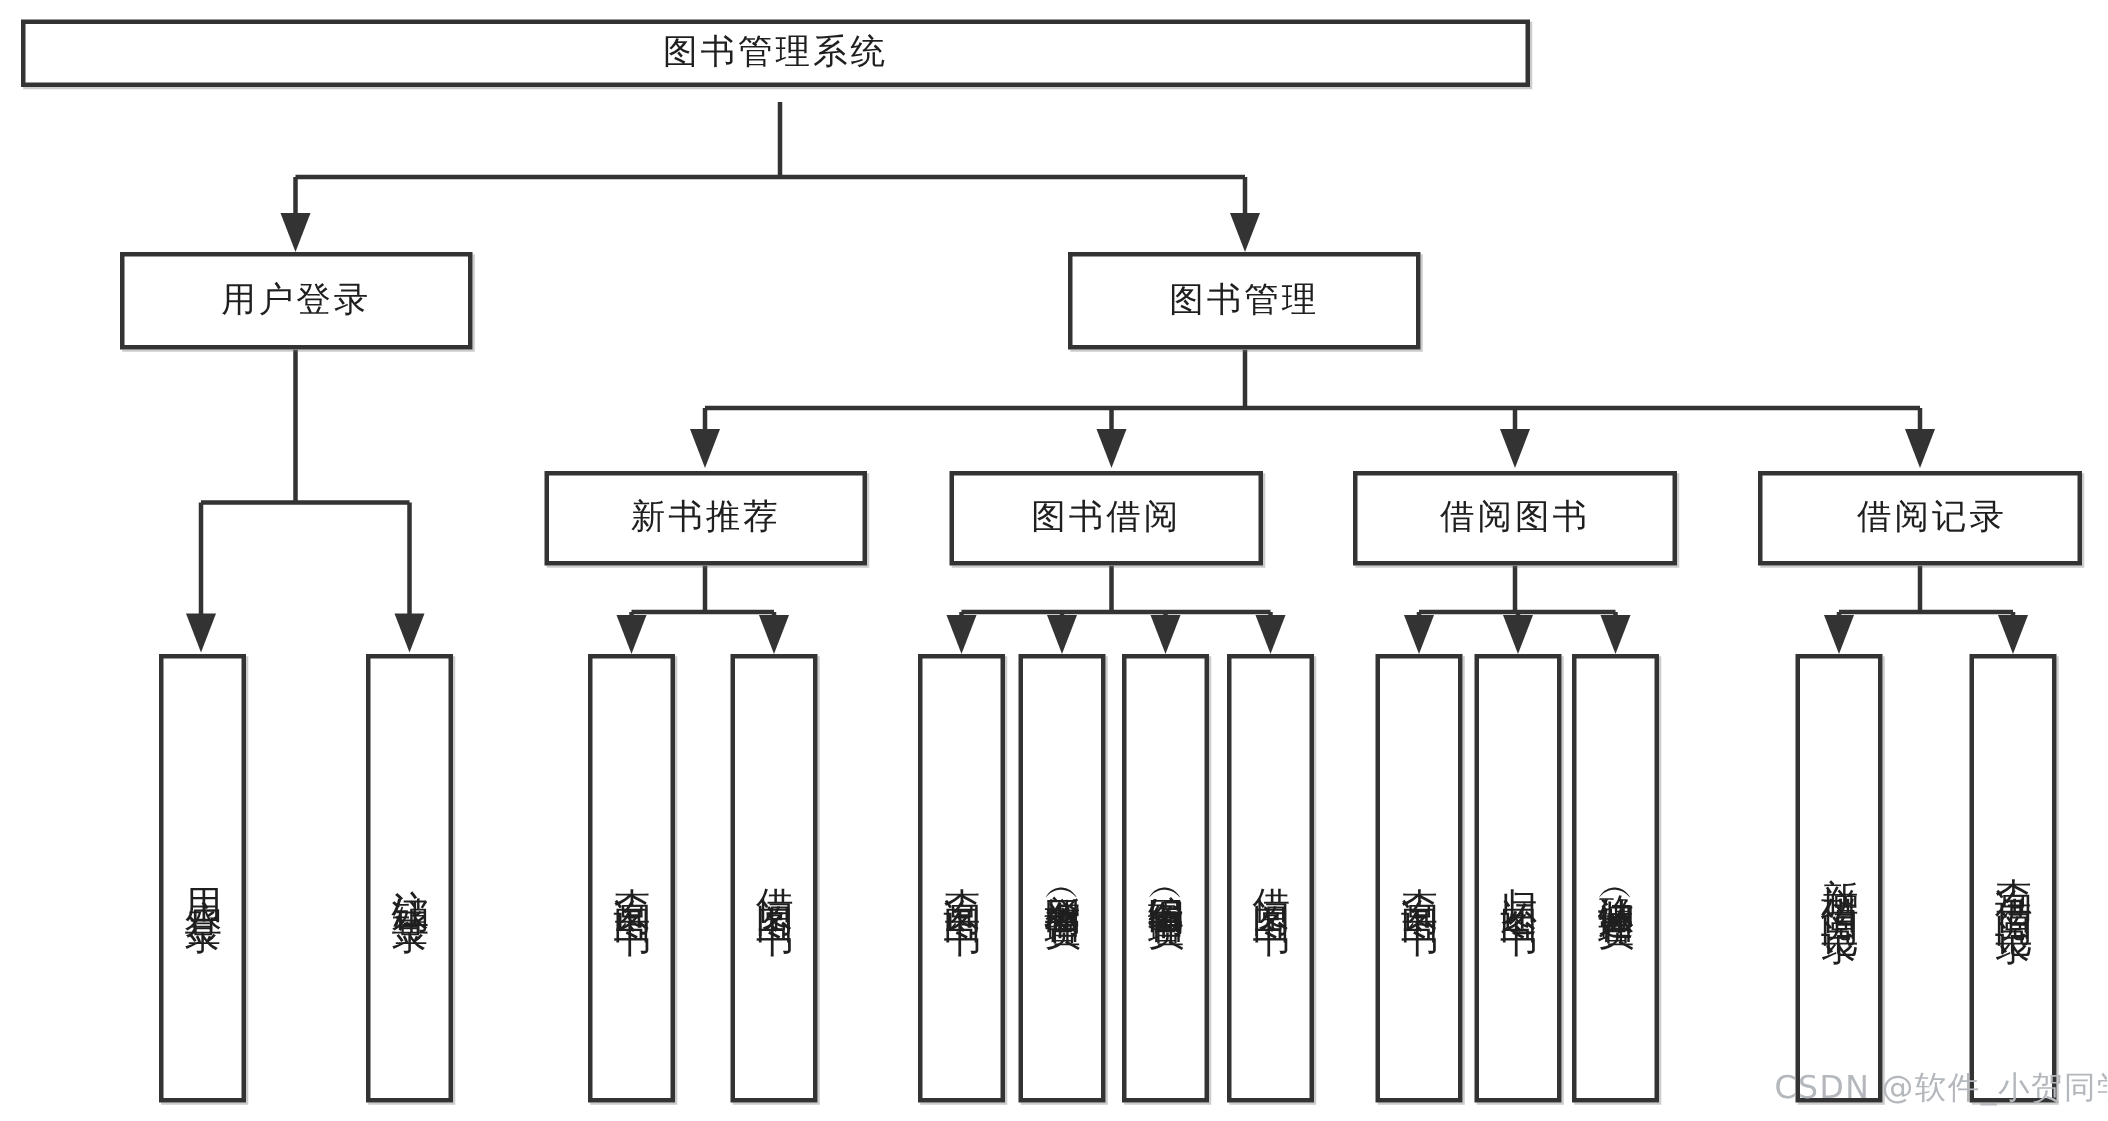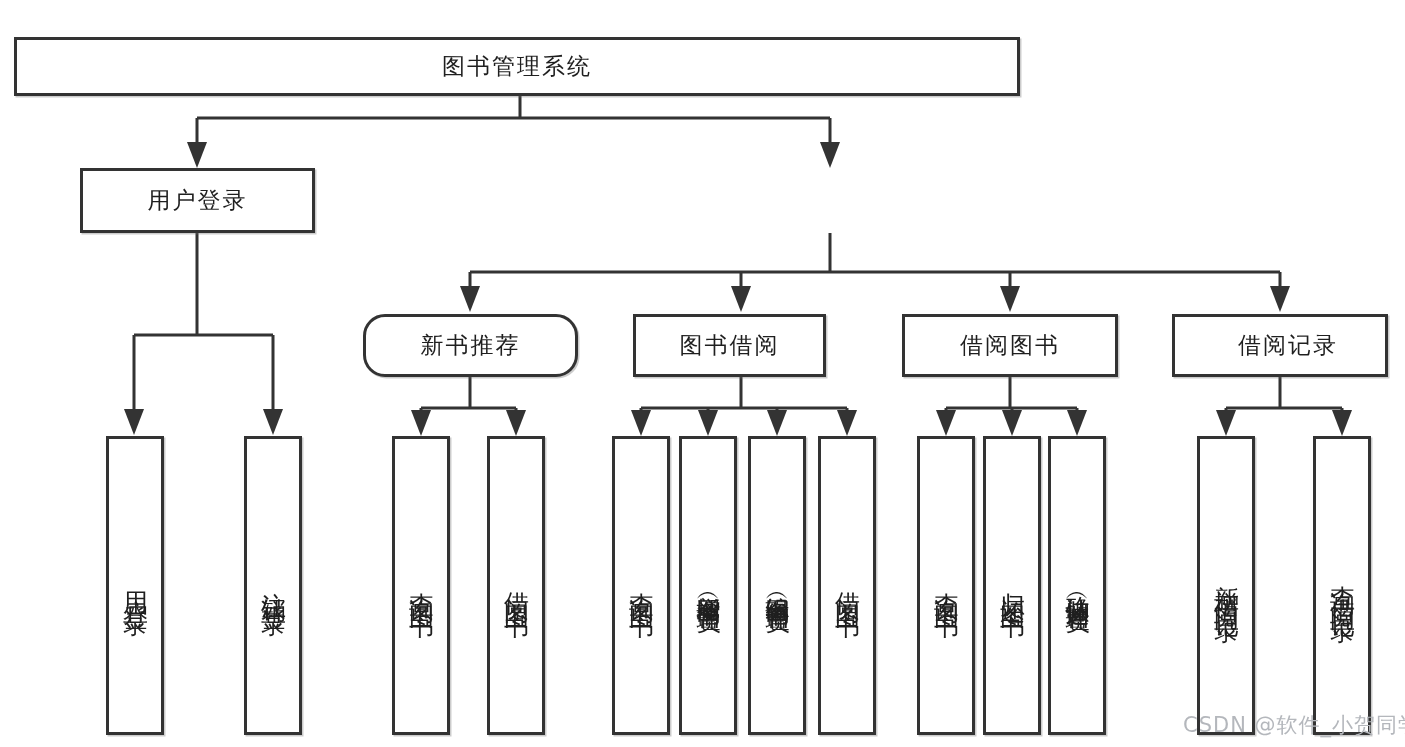--- a/index.html
+++ b/index.html
@@ -103,26 +103,27 @@
     <path d="M1010 377 V408 M946 408 H1077 M946 408 V412 M1012 408 V412 M1077 408 V412"></path>
     <polygon points="936,410 956,410 946,436"></polygon>
     <polygon points="1002,410 1022,410 1012,436"></polygon>
     <polygon points="1067,410 1087,410 1077,436"></polygon>
 
     <path d="M1280 377 V408 M1226 408 H1342 M1226 408 V412 M1342 408 V412"></path>
     <polygon points="1216,410 1236,410 1226,436"></polygon>
     <polygon points="1332,410 1352,410 1342,436"></polygon>
   </svg>
 
-  <div class="box" style="left:14px; top:13px; width:1006px; height:59px;margin-top:24px;">图书管理系统</div>
+  <div class="box" style="left:14px; top:13px; width:1006px; height:45px;">图书管理系统</div>
 
   <div class="box" style="left:80px; top:168px; width:235px; height:65px;">用户登录</div>
+  <div class="box" style="left:712px; top:168px; width:235px; height:65px;">图书管理</div>
 
-  <div class="box" style="left:363px; top:314px; width:215px; height:63px;border-radius:22px;">新书推荐</div>
-  <div class="box" style="left:633px; top:314px; width:193px; height:63px;">图书借阅</div>
+  <div class="box" style="left:363px; top:314px; width:215px; height:63px;">新书推荐</div>
+  <div class="box" style="left:633px; top:314px; width:209px; height:63px;">图书借阅</div>
   <div class="box" style="left:902px; top:314px; width:216px; height:63px;">借阅图书</div>
   <div class="box" style="left:1172px; top:314px; width:216px; height:63px;padding-left:16px;">借阅记录</div>
 
   <div class="box v" style="left:106px;">用户登录</div>
   <div class="box v" style="left:244px;">注销登录</div>
 
   <div class="box v" style="left:392px;">查询图书</div>
   <div class="box v" style="left:487px;">借阅图书</div>
 
   <div class="box v" style="left:612px;">查询图书</div>

